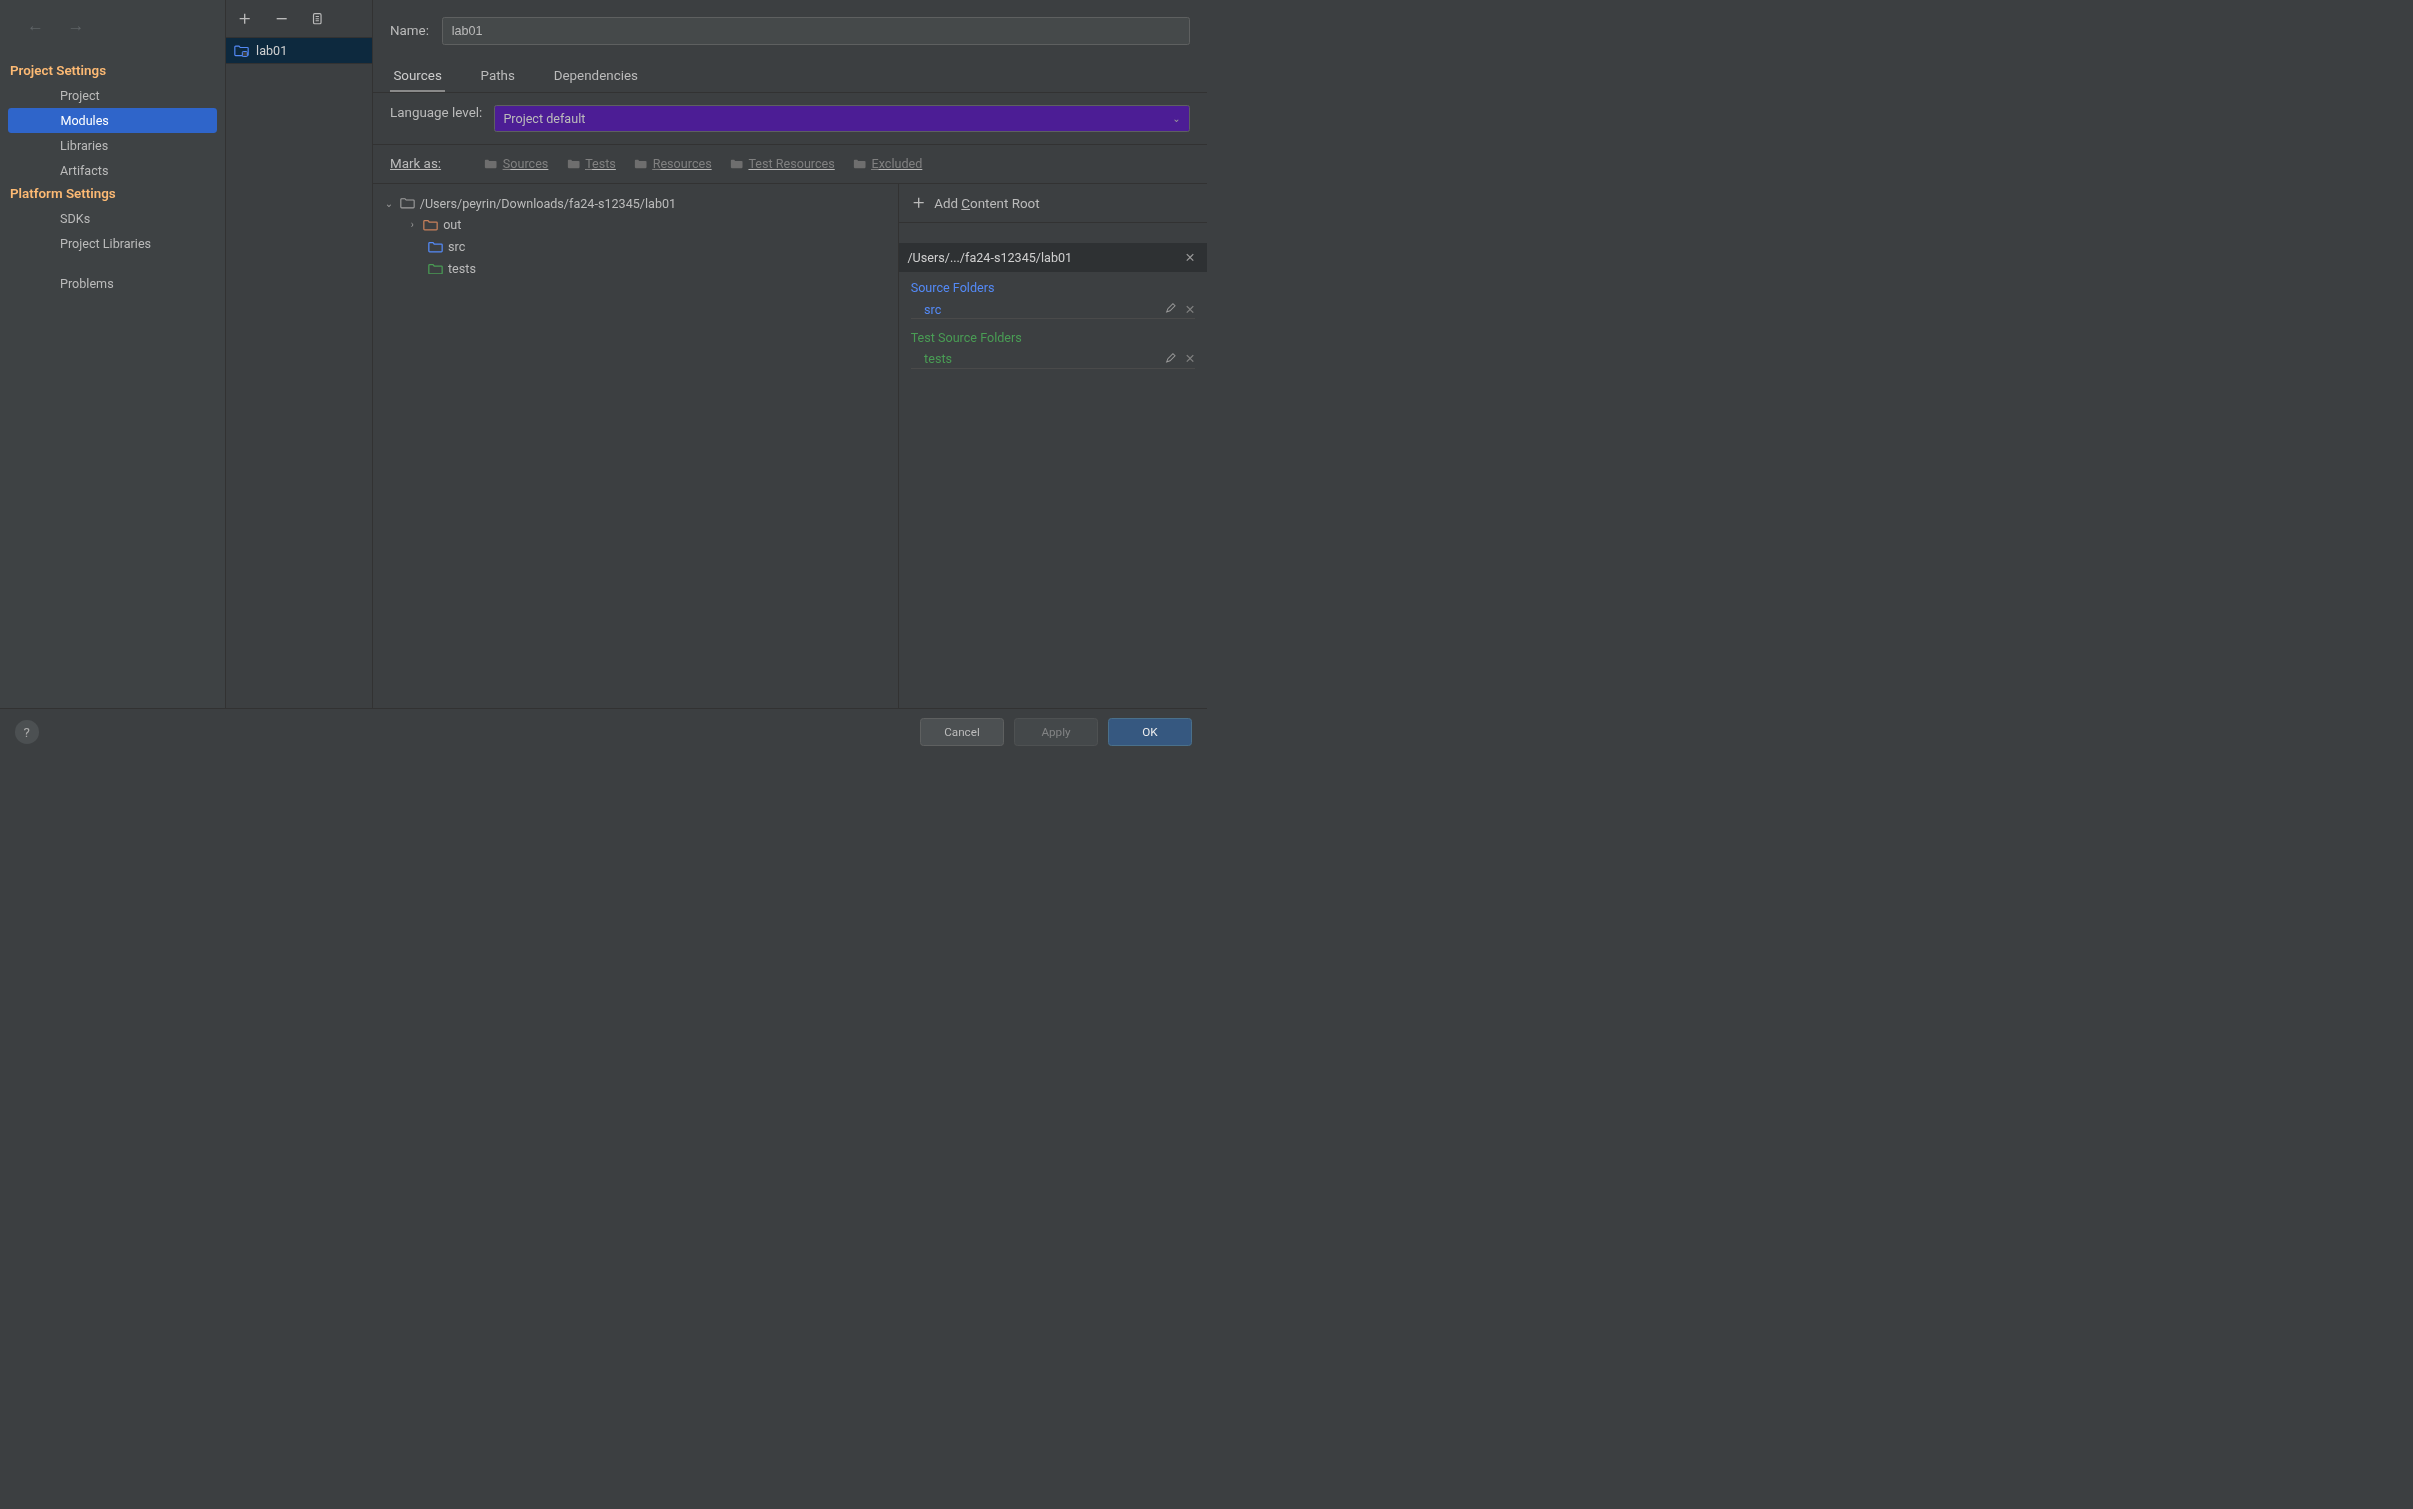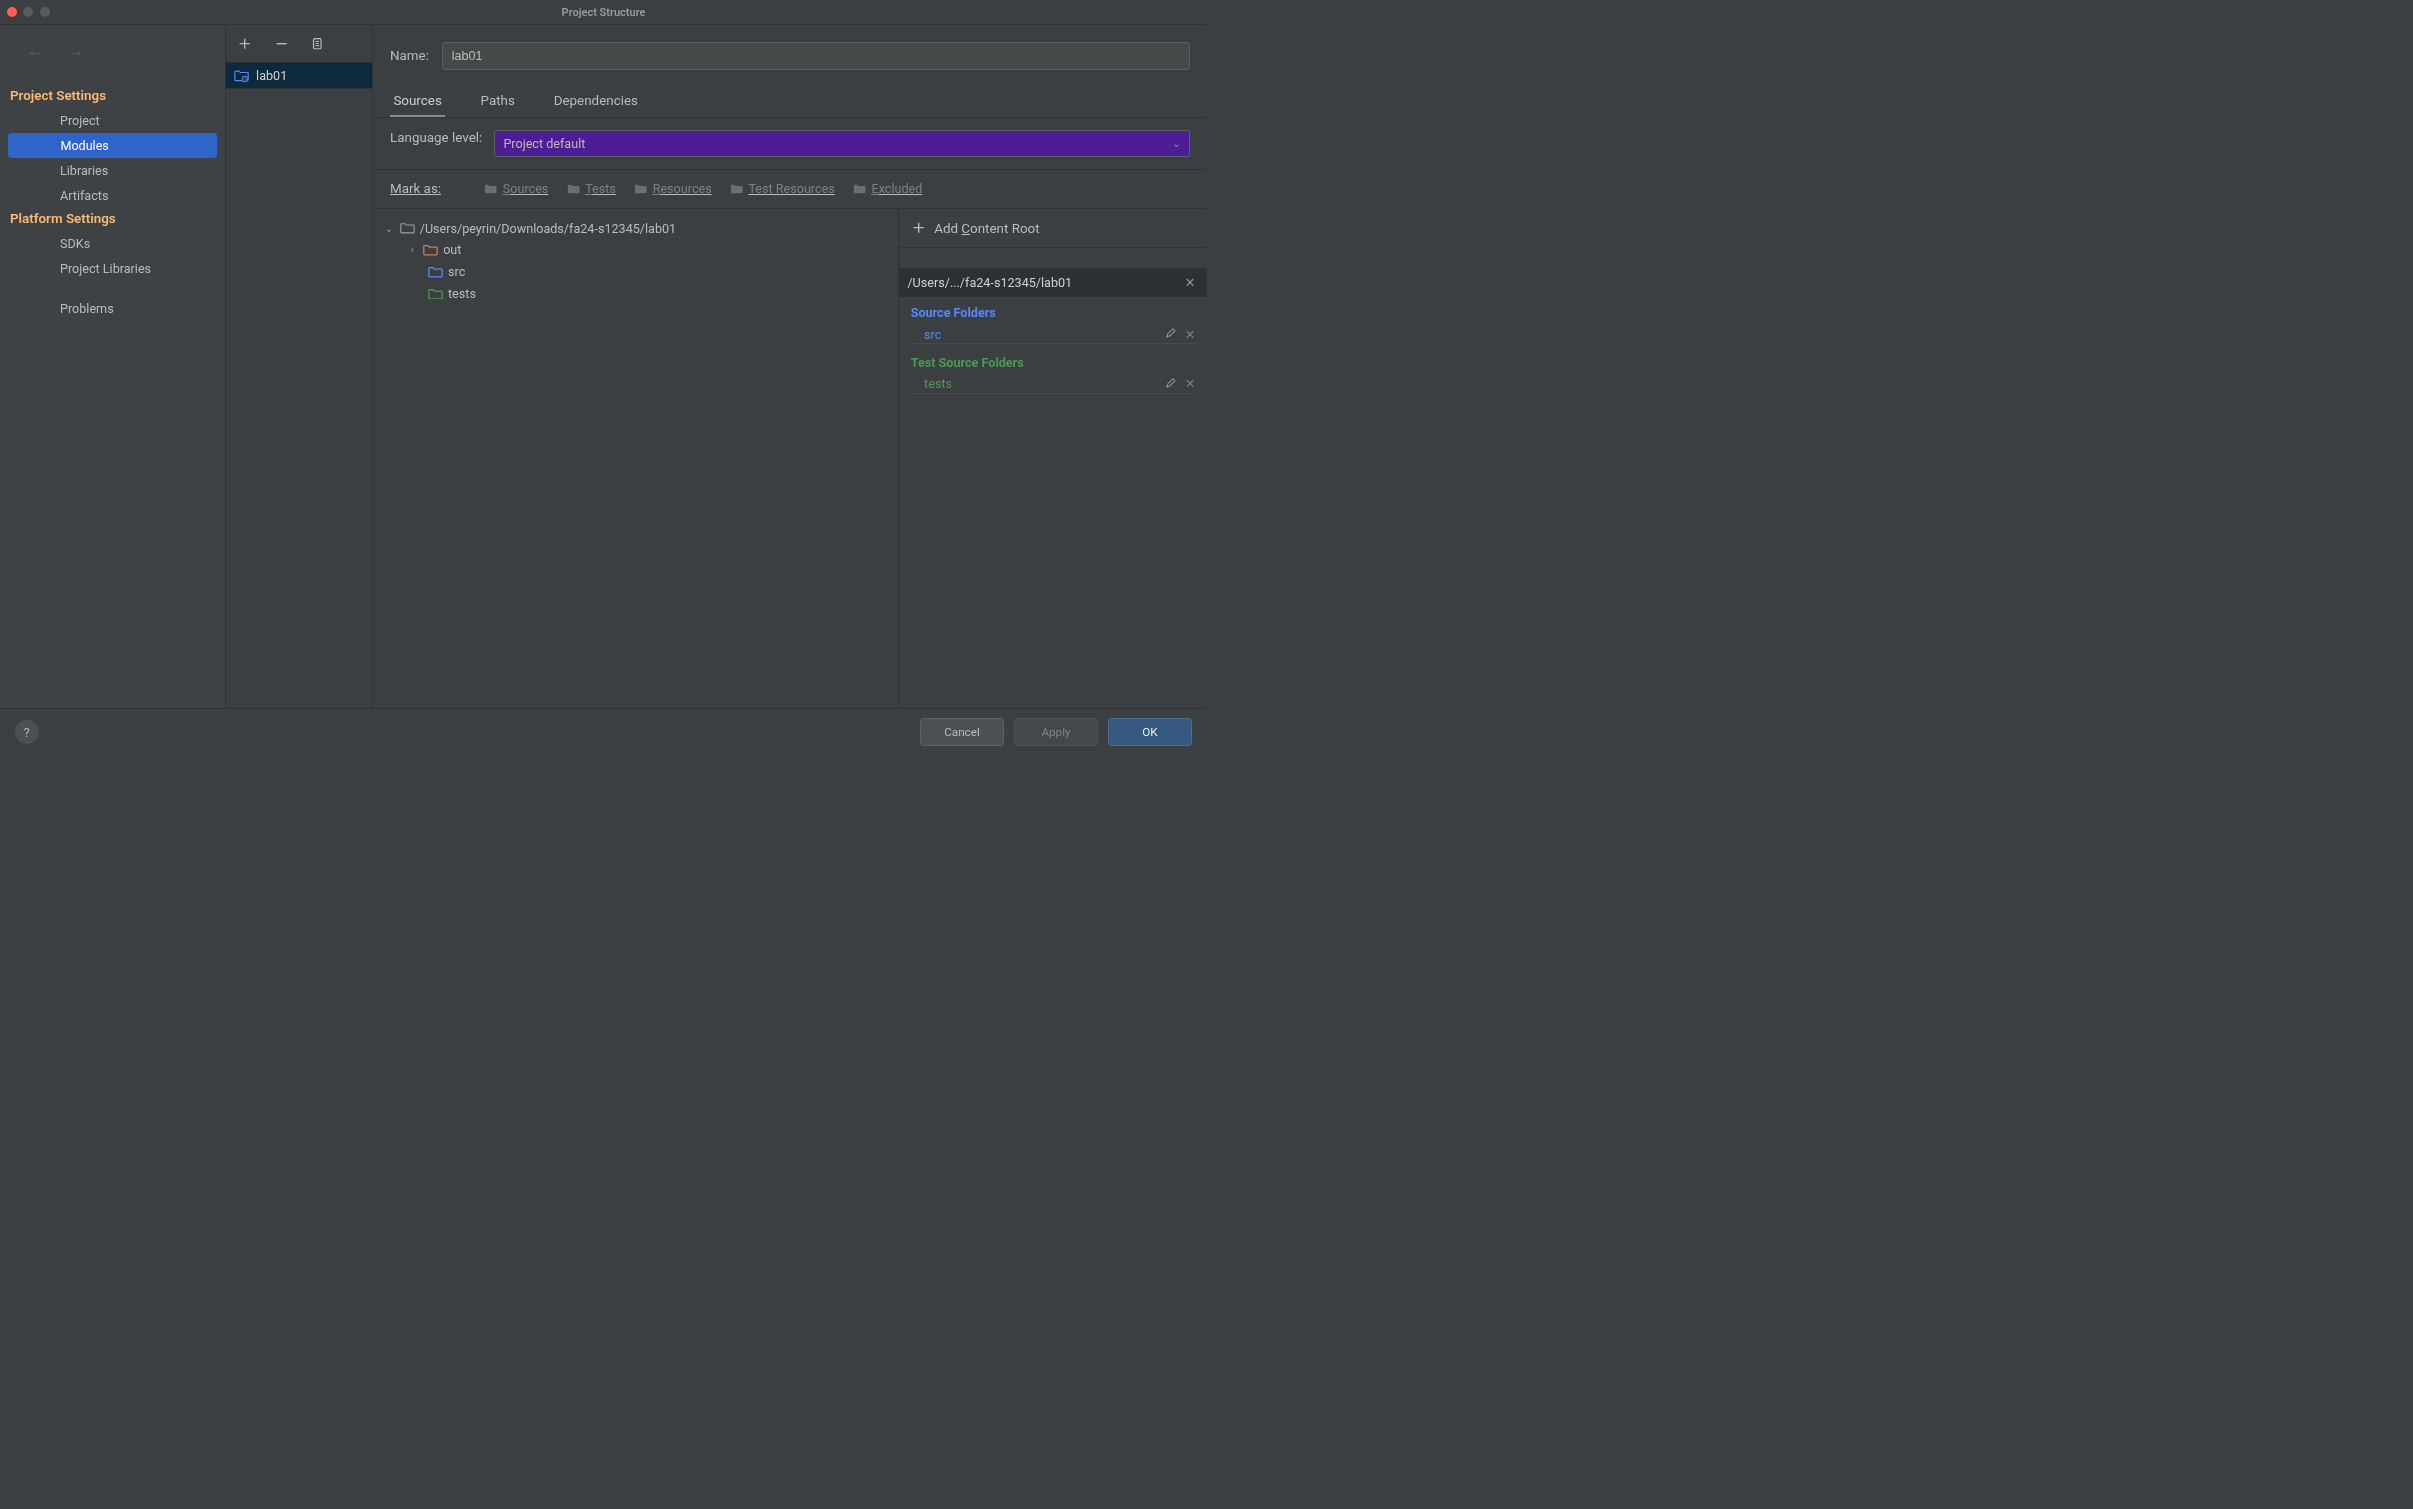--- a/index.html
+++ b/index.html
@@ -145,21 +145,21 @@
       padding: 11.7px 13.4px; font-size: 13.4px; color: #bbbbbb; cursor: pointer;
       border-bottom: 0.8px solid #323232;
     }
     .root-path-row {
       background: #2e3133; padding: 6.7px 8.4px;
       display: flex; align-items: center; justify-content: space-between;
       font-size: 12.6px; color: #d0d0d0; margin-top: 20px;
     }
     .close-x { color: #9a9a9a; cursor: pointer; padding: 0 3.4px; }
     .folders-section { padding: 8.4px 11.7px 1.7px 11.7px; }
-    .folders-heading { font-size: 12.6px; font-weight: 700; margin-bottom: 5px; }
+    .folders-heading { font-size: 12.6px; font-weight: 400; margin-bottom: 5px; }
     .folders-heading.source { color: #548af7; }
     .folders-heading.test { color: #499c54; }
     .folder-line {
       display: flex; align-items: center; justify-content: space-between;
       padding: 1.7px 0; font-size: 12.6px;
       border-bottom: 0.8px solid #4a4a4a;
     }
     .folder-line.source .fname { color: #548af7; padding-left: 13.4px; }
     .folder-line.test .fname { color: #499c54; padding-left: 13.4px; }
     .folder-line-actions { display: flex; gap: 8.4px; color: #808080; }
@@ -183,28 +183,20 @@
       text-align: center;
     }
     .btn.primary { background: #365880; border-color: #4a708b; color: #eeeeee; }
     .btn.disabled { opacity: 0.55; cursor: default; }
   </style>
 </head>
 <body>
 
 <div class="window">
 
-  <div class="titlebar">
-    <div class="traffic-lights">
-      <div class="traffic-light tl-red"></div>
-      <div class="traffic-light tl-yellow"></div>
-      <div class="traffic-light tl-green"></div>
-    </div>
-    <div class="titlebar-title">Project Structure</div>
-  </div>
 
   <div class="content">
 
     <div class="sidebar">
       <div class="nav-arrows">
         <span class="nav-arrow">←</span>
         <span class="nav-arrow">→</span>
       </div>
       <div class="sidebar-heading">Project Settings</div>
       <div class="sidebar-item">Project</div>

